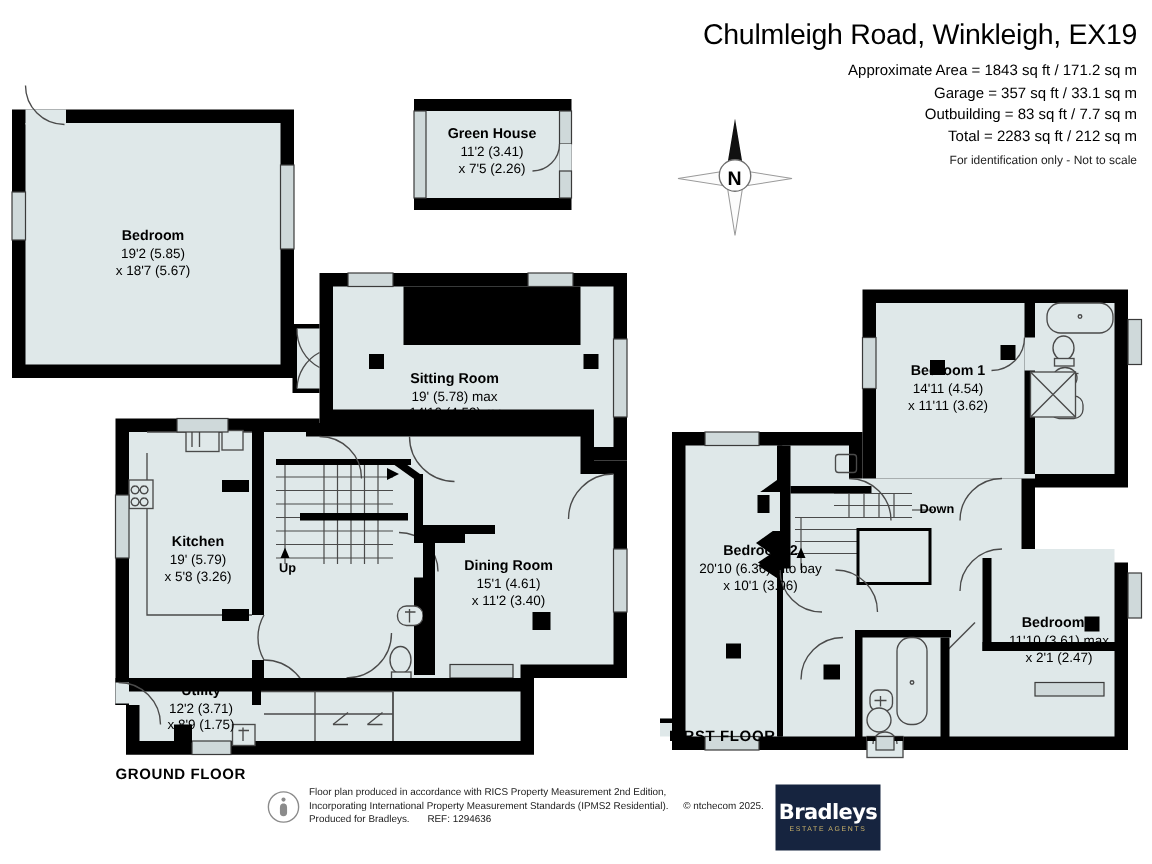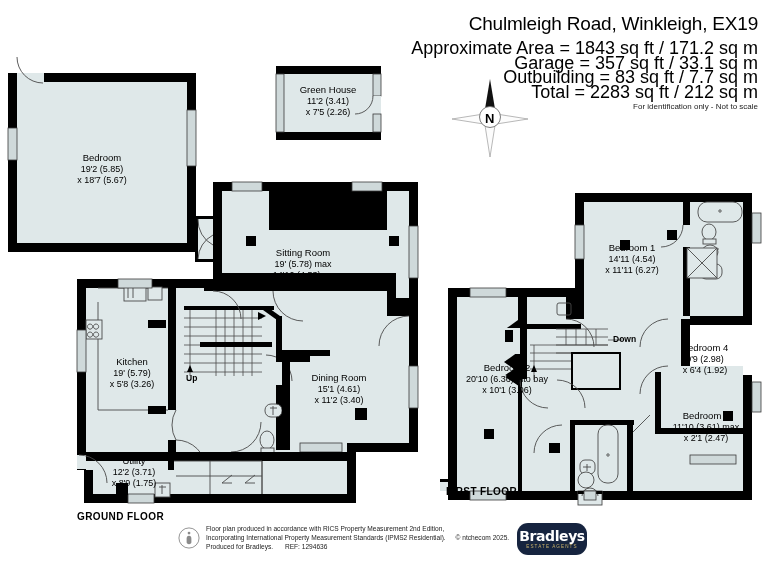--- a/index.html
+++ b/index.html
@@ -10,41 +10,41 @@
     font-family:"Liberation Sans", sans-serif;
     color:#000;
     overflow:hidden;
     position:relative;
   }
   #stage{position:absolute;left:0;top:0;width:768px;height:576px;}
 
   
   .header{position:absolute;right:10px;top:12px;text-align:right;width:470px;}
   .title{font-size:19px;font-weight:normal;letter-spacing:-0.2px;line-height:24px;}
-  .areas{margin-top:5px;font-size:18px;line-height:14.6px;}
+  .areas{margin-top:5px;font-size:10px;line-height:14.6px;}
   .areas div{white-space:nowrap;}
   .disclaimer{margin-top:3px;font-size:8px;color:#222;}
 
   
   svg.plan{position:absolute;left:0;top:0;width:768px;height:576px;}
 
   
   .lbl{position:absolute;text-align:center;line-height:11.5px;}
-  .lbl .nm{font-size:9.5px;font-weight:normal;white-space:nowrap;}
+  .lbl .nm{font-size:9.5px;font-weight:bold;white-space:nowrap;}
   .lbl .dm{font-size:9px;white-space:nowrap;}
   .floorlabel{position:absolute;font-size:10px;font-weight:bold;letter-spacing:.4px;}
   .smalltag{position:absolute;font-size:8.5px;}
 
   
   .footer{position:absolute;left:178px;top:521px;width:420px;height:44px;}
   .footer .info-ico{position:absolute;left:0;top:6px;width:22px;height:22px;}
   .footer .ftext{position:absolute;left:28px;top:3px;font-size:6.6px;line-height:9.2px;color:#1b1b1b;}
   .footer .ftext span.copy{color:#1b1b1b;}
-  .logo{position:absolute;left:517px;top:523px;width:70px;height:32px;background:#16243f;
-        display:flex;flex-direction:column;align-items:center;justify-content:center;border-radius:11px;}
+  .logo{position:absolute;left:517px;top:523px;width:70px;height:44px;background:#16243f;
+        display:flex;flex-direction:column;align-items:center;justify-content:center;}
   .logo .lg1{color:#fff;font-size:14px;font-weight:bold;letter-spacing:-0.4px;line-height:14px;font-family:"DejaVu Sans",sans-serif;}
   .logo .lg2{color:#cbb36a;font-size:4.6px;letter-spacing:1.1px;margin-top:1px;}
 </style>
 </head>
 <body>
 
 <div id="stage">
 
   <div class="header">
     <div class="title">Chulmleigh Road, Winkleigh, EX19</div>
@@ -322,34 +322,29 @@
 
   <div class="lbl" style="left:88px;top:455px;width:92px;">
     <div class="nm">Utility</div>
     <div class="dm">12'2 (3.71)</div>
     <div class="dm">x 8'9 (1.75)</div>
   </div>
 
   <div class="lbl" style="left:577px;top:242px;width:110px;">
     <div class="nm">Bedroom 1</div>
     <div class="dm">14'11 (4.54)</div>
-    <div class="dm">x 11'11 (6.27)</div>
+    <div class="dm">x 11'11 (3.62)</div>
   </div>
 
   <div class="lbl" style="left:442px;top:362px;width:130px;">
     <div class="nm">Bedroom 2</div>
     <div class="dm">20'10 (6.36) into bay</div>
     <div class="dm">x 10'1 (3.06)</div>
   </div>
 
-  <div class="lbl" style="left:655px;top:342px;width:100px;">
-    <div class="nm">Bedroom 4</div>
-    <div class="dm">9'9 (2.98)</div>
-    <div class="dm">x 6'4 (1.92)</div>
-  </div>
 
   <div class="lbl" style="left:650px;top:410px;width:112px;">
     <div class="nm">Bedroom 3</div>
     <div class="dm">11'10 (3.61) max</div>
     <div class="dm">x 2'1 (2.47)</div>
   </div>
 
   <div class="smalltag" style="left:186px;top:373px;font-weight:bold;">Up</div>
   <div class="smalltag" style="left:613px;top:334px;font-weight:bold;">Down</div>
   <div class="floorlabel" style="left:77px;top:511px;">GROUND FLOOR</div>

